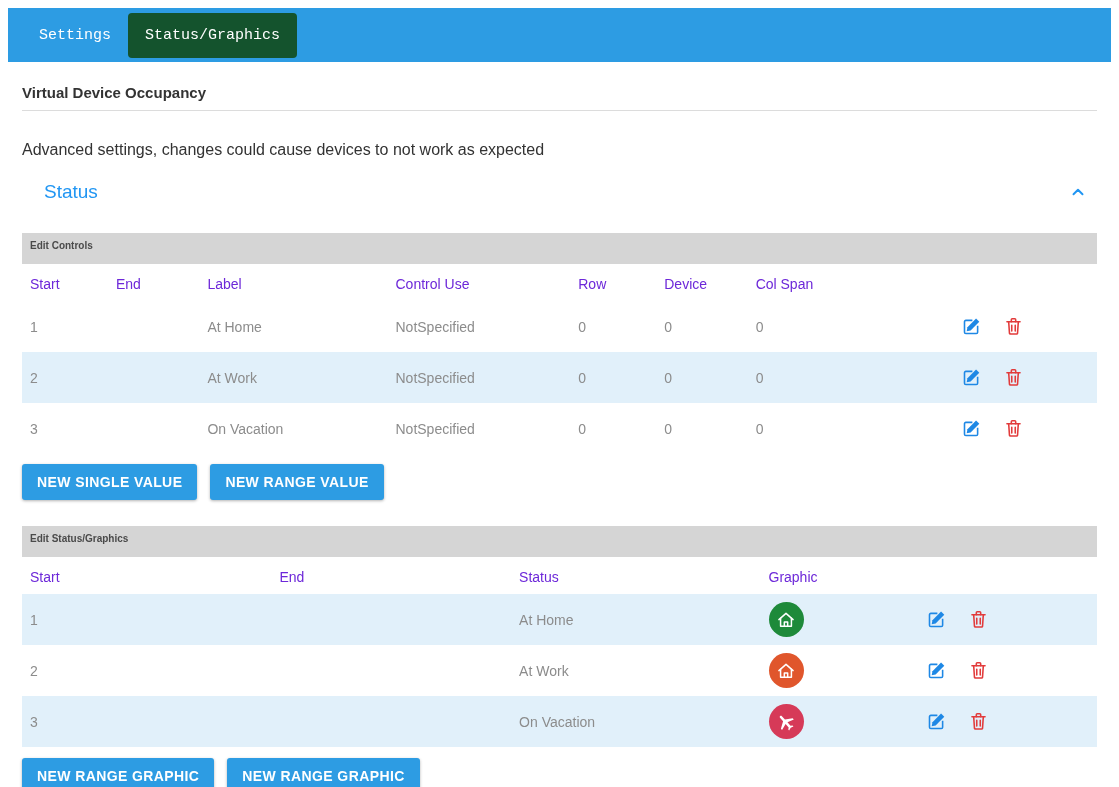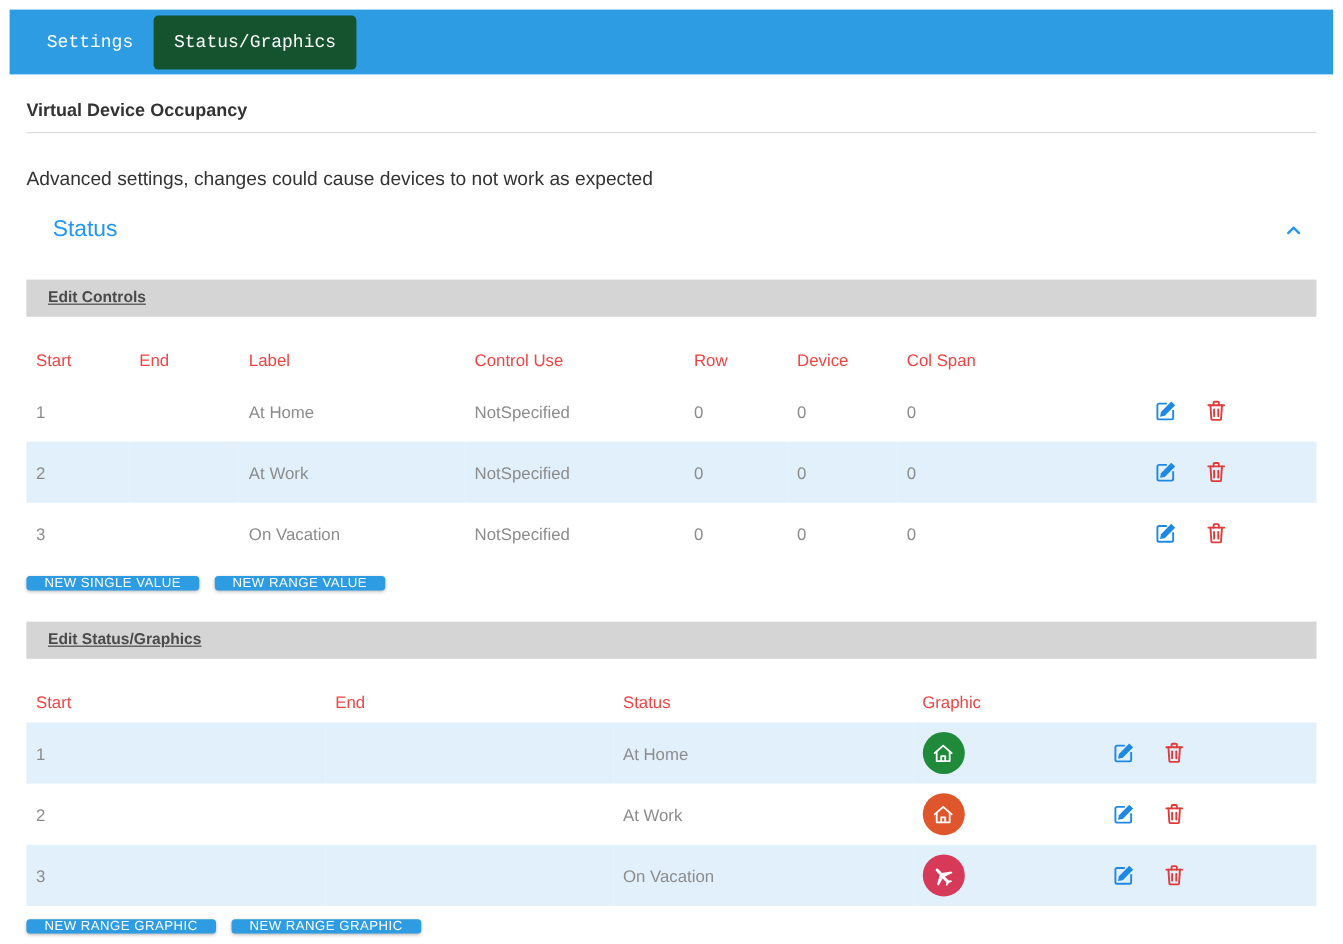--- a/index.html
+++ b/index.html
@@ -38,28 +38,27 @@
   .accordion {
     display:flex; justify-content:space-between; align-items:center;
     margin-top:18px; padding:0 10px 0 22px;
     cursor:pointer; height:30px;
   }
   .accordion-label { color:#2196f3; font-size:19px; }
   .chevron svg { display:block; }
 
   .section-header {
     background:#d5d5d5; color:#4a4a4a;
-    font-weight:bold; font-size:13px;
-    padding:7px 18px; margin-top:26px;
+    font-weight:bold; font-size:10px;
+    padding:7px 8px; margin-top:26px;
     height:31px;
-    text-decoration:underline;
   }
 
   table { width:100%; border-collapse:collapse; font-size:14px; table-layout:fixed; }
-  th { text-align:left; color:#ef4444; font-weight:normal; padding:28px 8px 9px 8px; }
+  th { text-align:left; color:#6d28d9; font-weight:normal; padding:12px 8px 9px 8px; }
   td { color:#8c8c8c; padding:0 8px; height:51px; vertical-align:middle; }
   .controls-table tbody tr:nth-child(even) { background:#e1f0fa; }
   .graphics-table tbody tr:nth-child(odd)  { background:#e1f0fa; }
 
   .actions { white-space:nowrap; }
   .controls-table td.actions { padding-left:30px; }
   .graphics-table td.actions { padding-left:10px; }
   .icon-btn {
     background:none; border:none; cursor:pointer;
     padding:1px; margin-right:15px; vertical-align:middle;
@@ -73,23 +72,23 @@
   .graphic-circle svg { width:20px; height:20px; display:block; }
   .g-green  { background:#1e8a3a; }
   .g-orange { background:#e0562c; }
   .g-red    { background:#d63a58; }
   .tilt { transform:rotate(-42deg); }
 
   .btn-row { display:flex; gap:13px; margin-top:10px; }
   .btn {
     background:#2d9ce3; color:#fff;
     border:none; border-radius:3px;
-    font-family:inherit; font-weight:normal; font-size:11px;
+    font-family:inherit; font-weight:bold; font-size:14px;
     letter-spacing:.4px;
-    padding:0 15px; cursor:pointer;
+    padding:10px 15px; cursor:pointer;
     box-shadow:0 1px 3px rgba(0,0,0,.3);
   }
   .graphics-buttons { margin-top:11px; }
 </style>
 </head>
 <body>
 
 <div class="page">
 
   <header class="top-nav">

